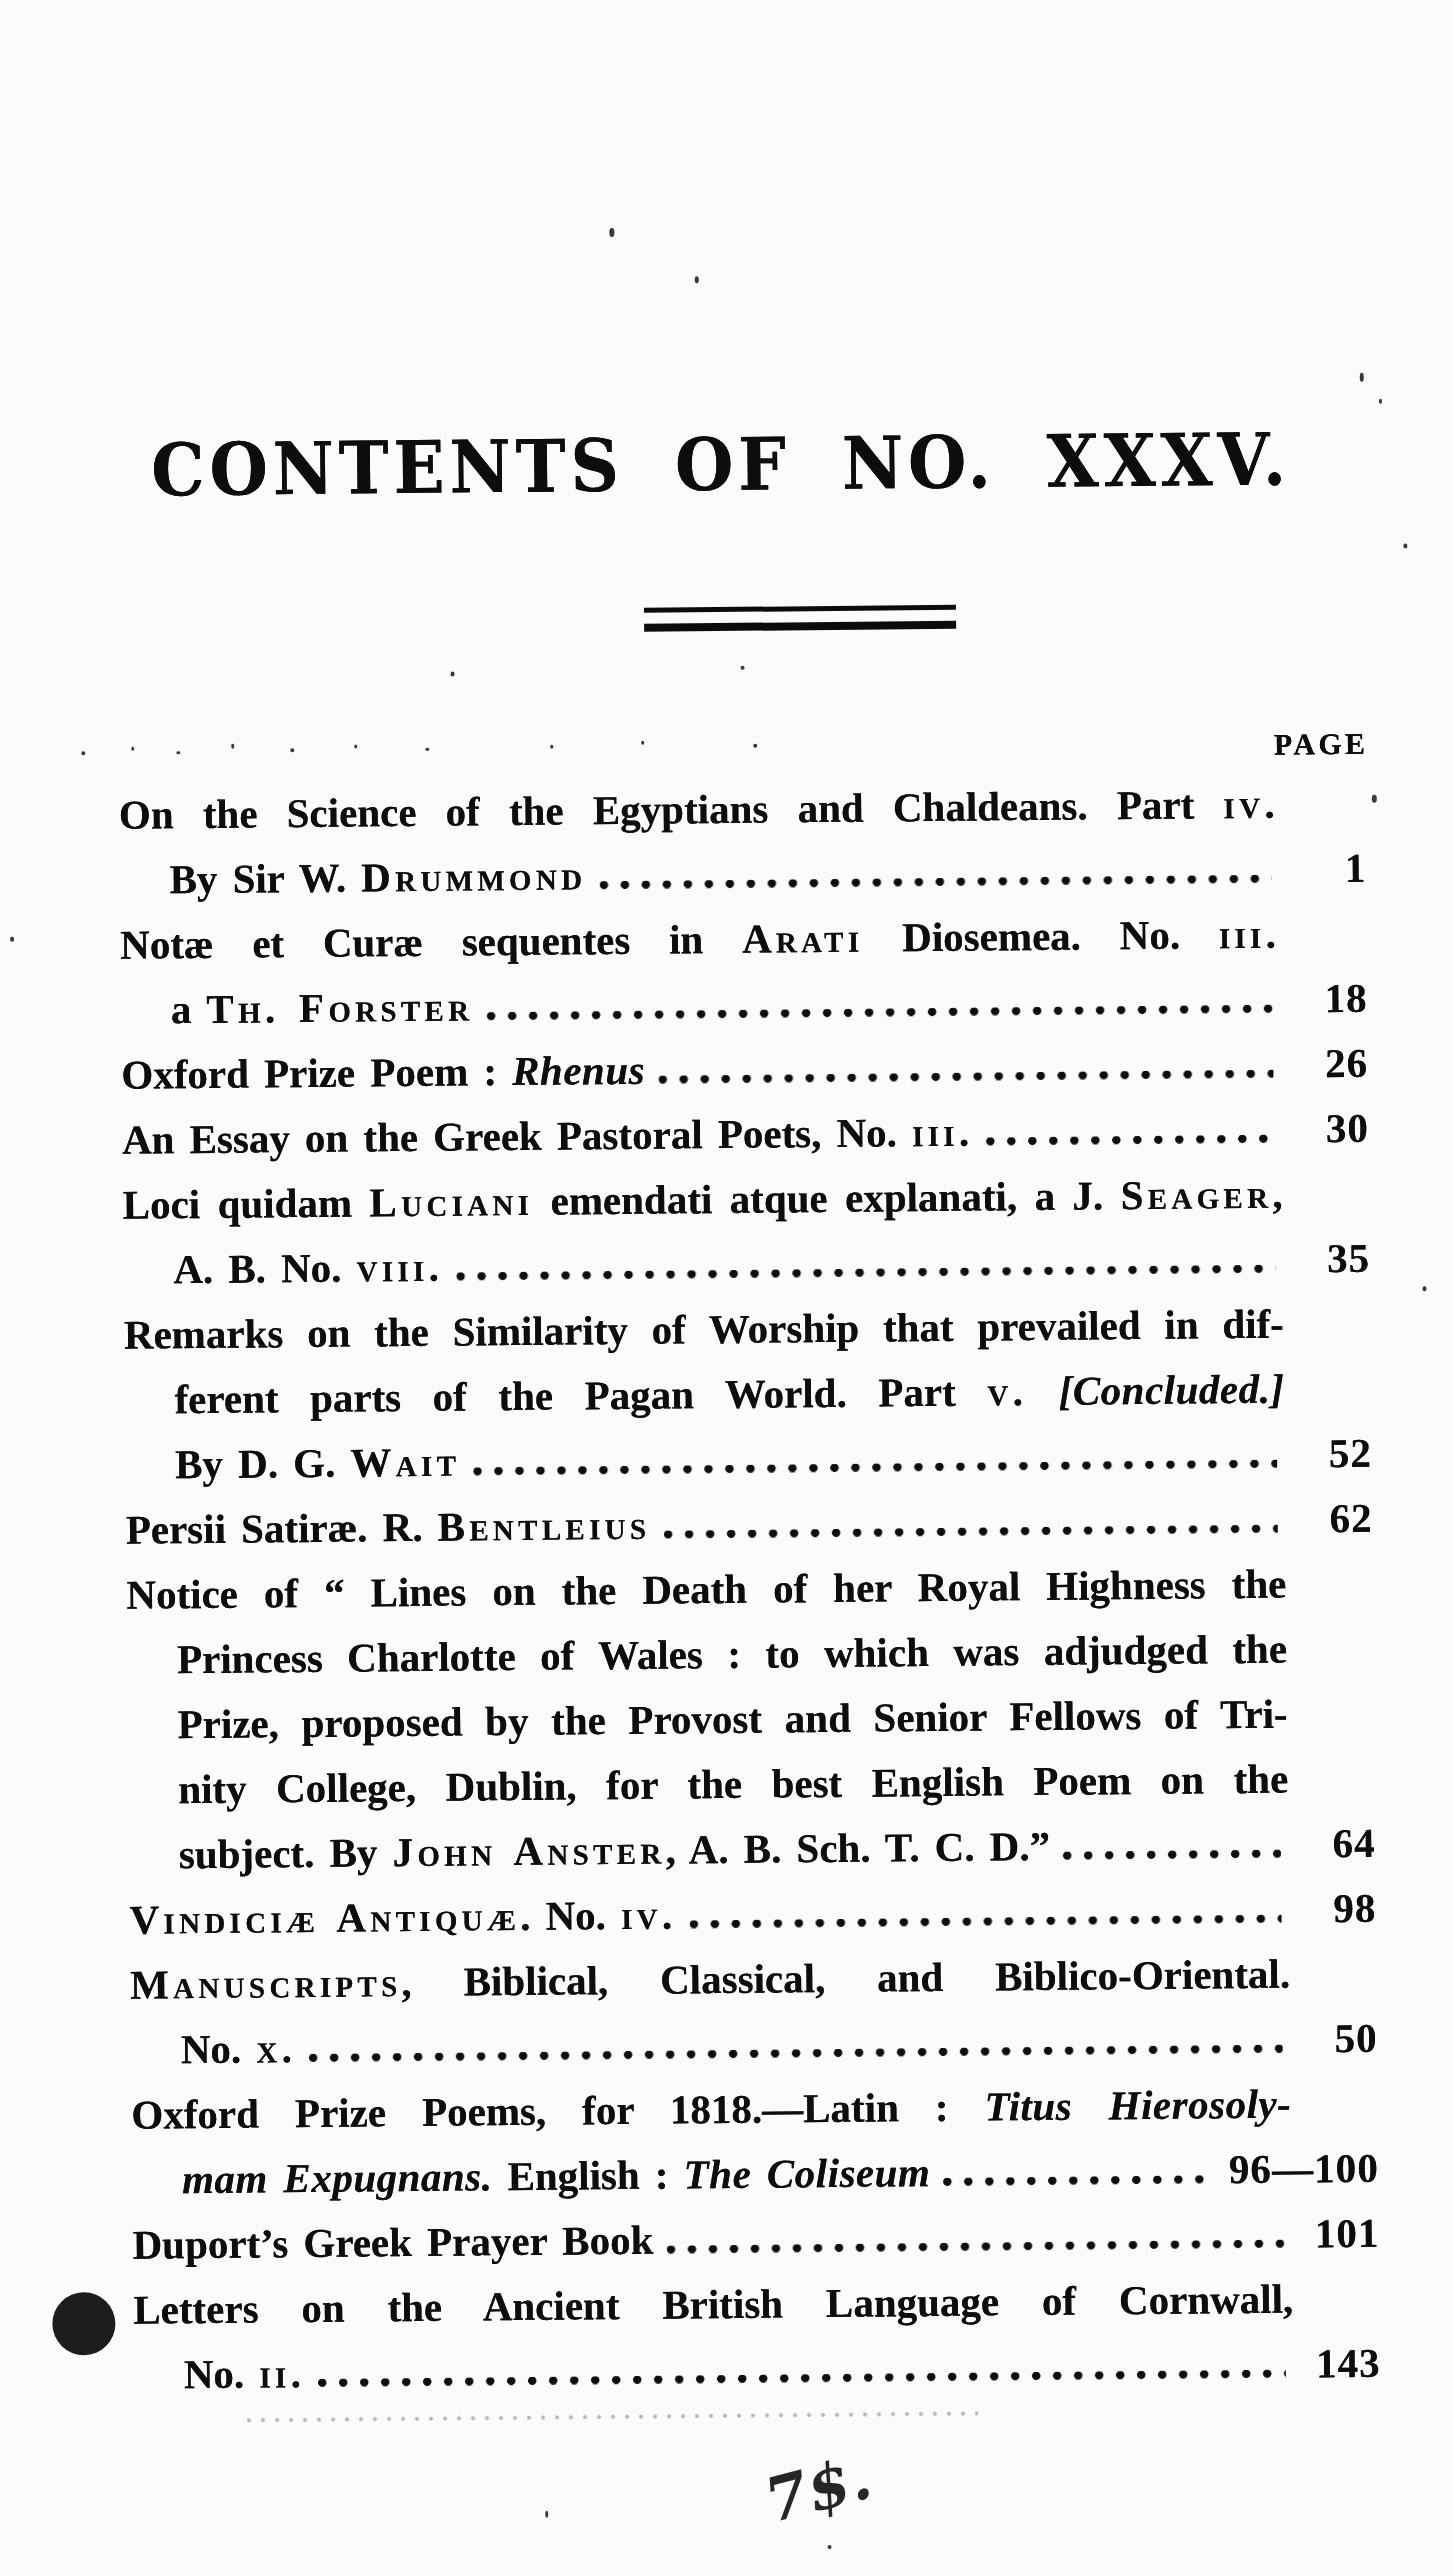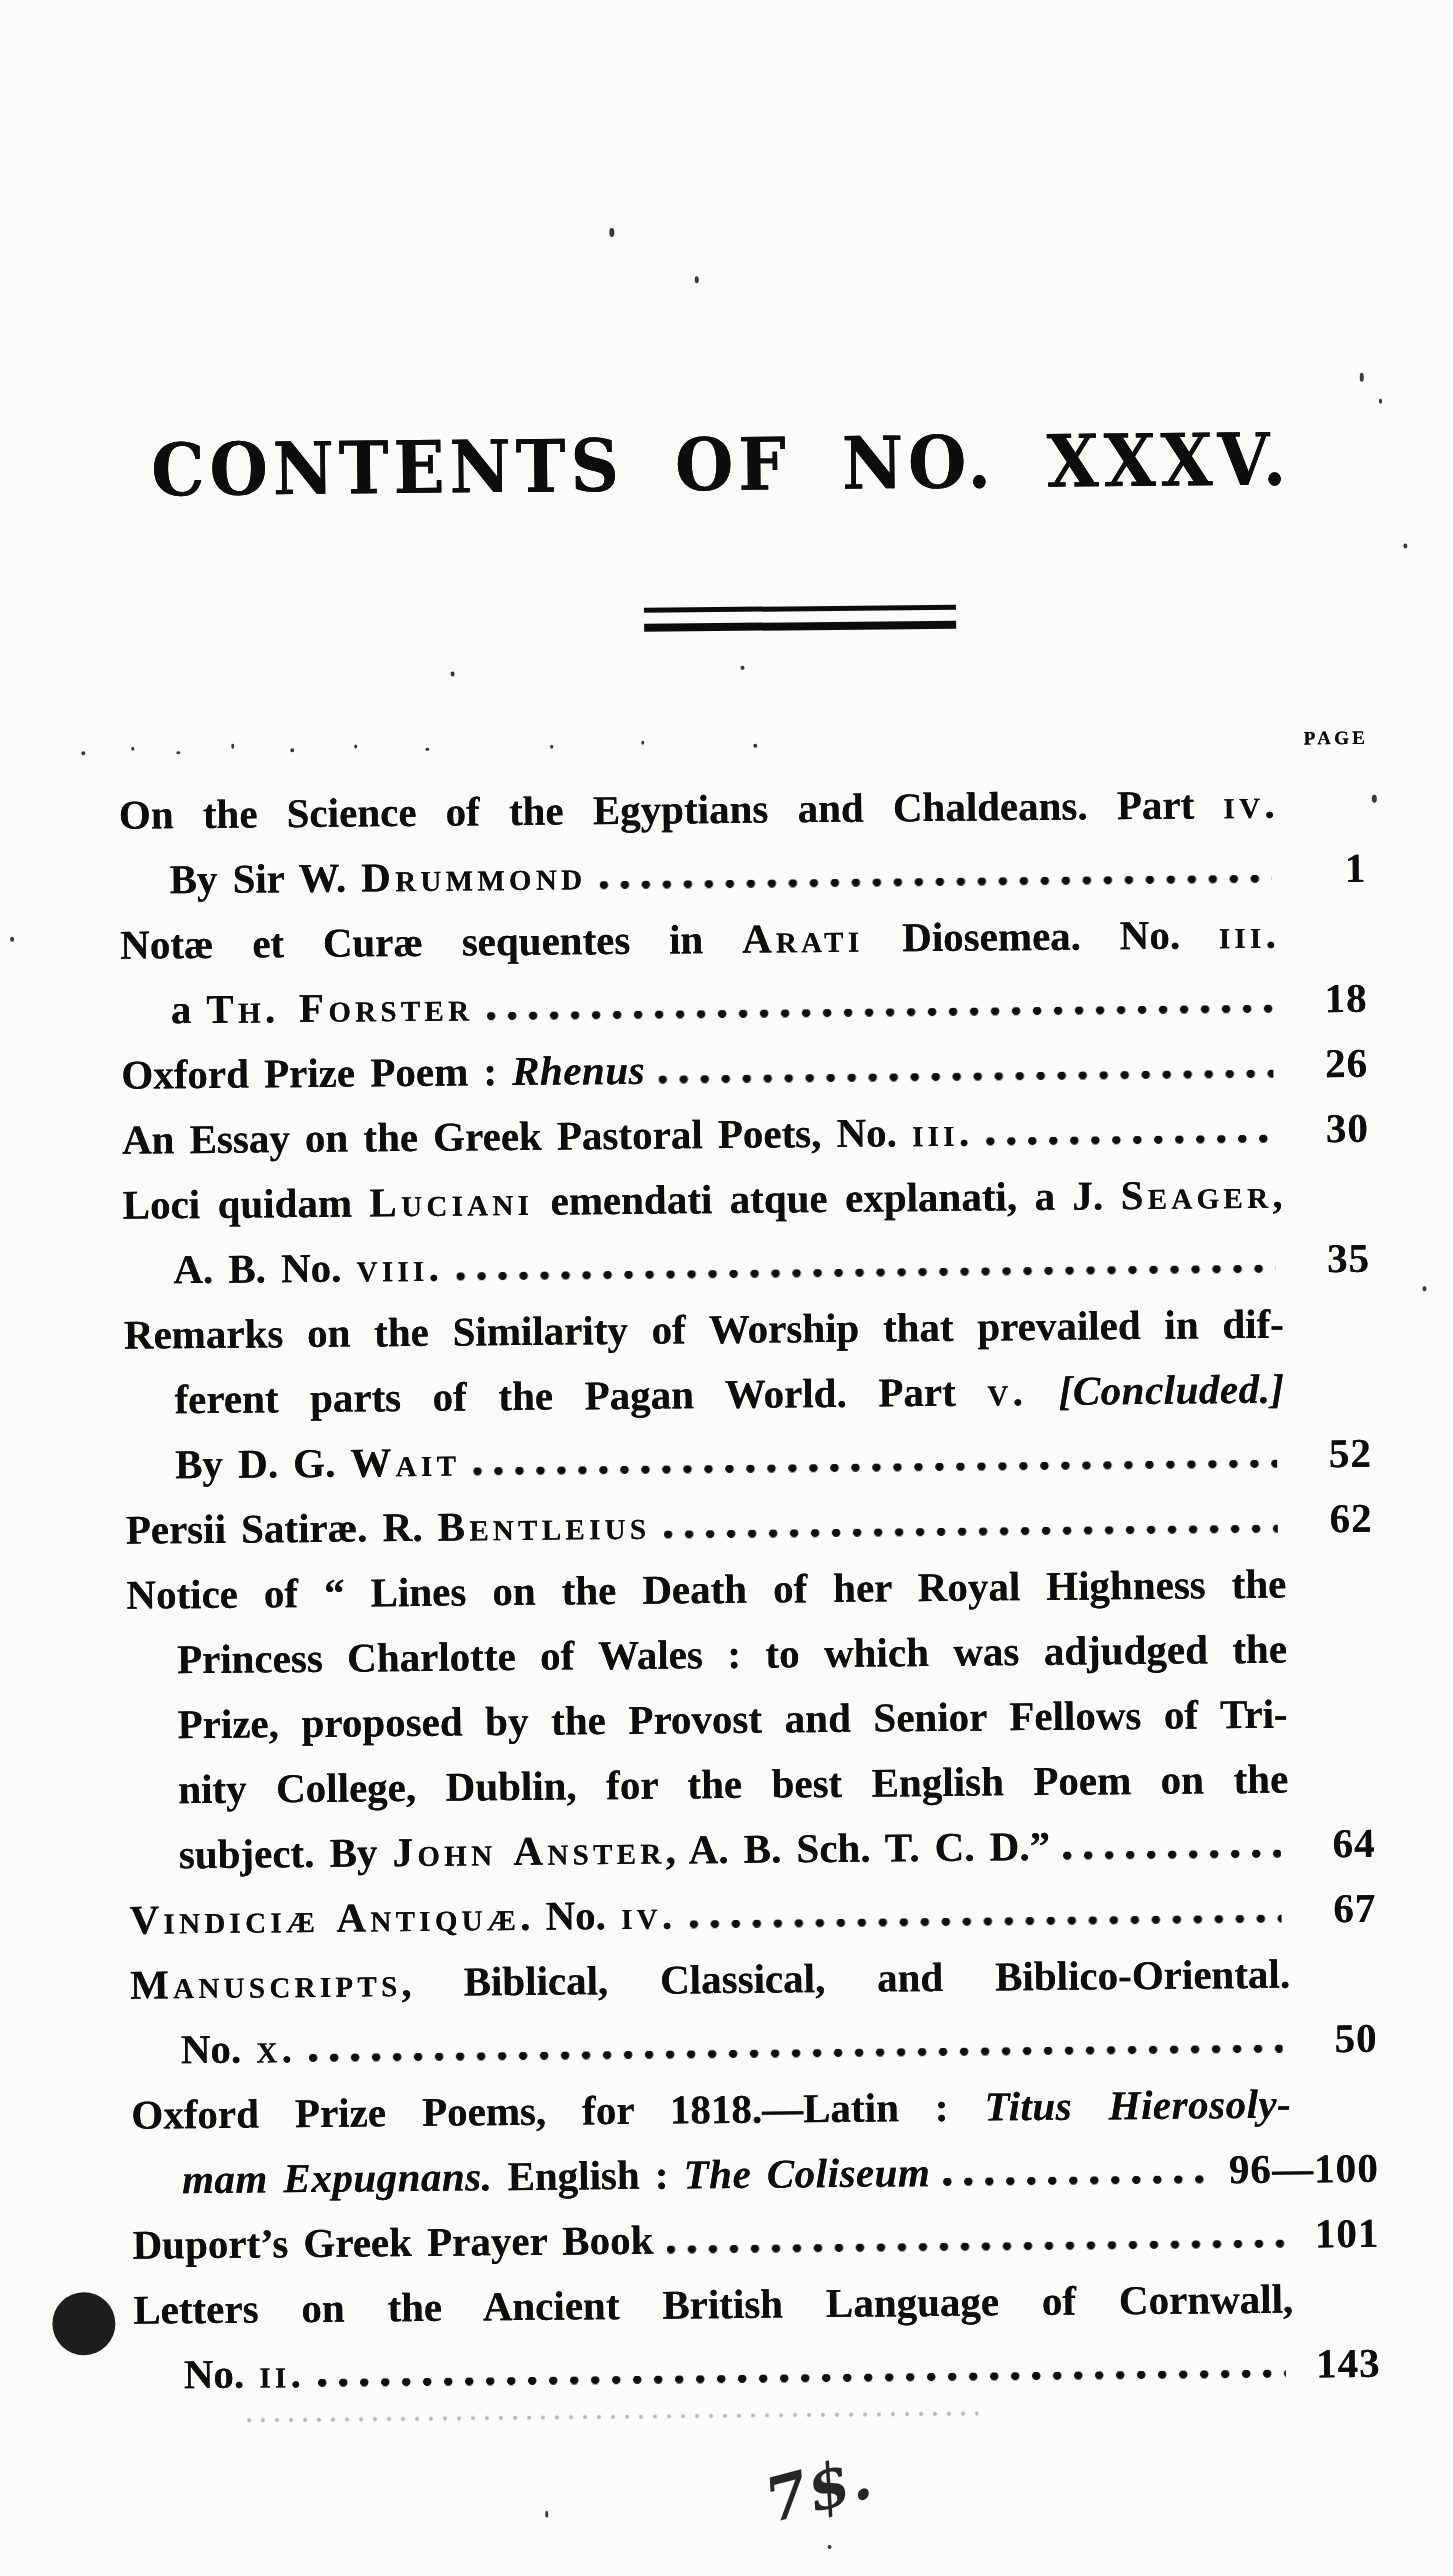--- a/index.html
+++ b/index.html
@@ -13,21 +13,21 @@
     position:absolute;top:425px;left:0;width:100%;text-align:center;
     font-family:"DejaVu Serif",serif;font-weight:700;font-size:67px;
     letter-spacing:4.9px;word-spacing:23px;transform:scaleY(1.08);
     text-shadow:0 0 0.5px #000;
   }
   .rule{position:absolute;left:648px;top:607px;width:312px;}
   .rule .bar1{height:4.9px;background:#0c0c0c;margin-bottom:11px;}
   .rule .bar2{height:8.1px;background:#0c0c0c;}
   .pagelabel{
     position:absolute;top:733px;right:82px;
-    font-size:19px;font-weight:700;letter-spacing:3.3px;text-shadow:0 0 0.5px #000;
+    font-size:30px;font-weight:700;letter-spacing:3.3px;text-shadow:0 0 0.5px #000;
   }
   .toc{
     position:absolute;left:121px;top:780px;width:1247px;
     font-size:41px;font-weight:700;text-shadow:0 0 0.5px rgba(0,0,0,.8);
   }
   .row{height:65px;line-height:59px;white-space:normal;}
   .row.flex{display:flex;align-items:baseline;}
   .row.just{width:1160px;text-align:justify;text-align-last:justify;}
   .row.just.ind{margin-left:50px;width:1110px;}
   .row.flex.ind{padding-left:50px;}
@@ -112,21 +112,21 @@
       <div class="row just ind"><span class="txt"><span class="plain">Prize, proposed by the Provost and Senior Fellows of Tri-</span></span></div>
       <div class="row just ind"><span class="txt"><span class="plain">nity College, Dublin, for the best English Poem on the</span></span></div>
       <div class="row flex ind">
         <span class="txt"><span class="plain">subject.  By </span><span class="smallcaps">John Anster</span><span class="plain">, A. B. Sch. T. C. D.”</span></span>
         <span class="dots"></span>
         <span class="pg">64</span>
       </div>
       <div class="row flex">
         <span class="txt"><span class="smallcaps">Vindiciæ Antiquæ</span><span class="plain">.  No. </span><span class="smallcaps">iv.</span></span>
         <span class="dots"></span>
-        <span class="pg">67</span>
+        <span class="pg">98</span>
       </div>
       <div class="row just"><span class="txt"><span class="smallcaps">Manuscripts</span><span class="plain">, Biblical, Classical, and Biblico-Oriental.</span></span></div>
       <div class="row flex ind">
         <span class="txt"><span class="plain">No. </span><span class="smallcaps">x.</span></span>
         <span class="dots"></span>
         <span class="pg">50</span>
       </div>
       <div class="row just"><span class="txt"><span class="plain">Oxford Prize Poems, for 1818.—Latin :  </span><span class="italic">Titus Hierosoly-</span></span></div>
       <div class="row flex ind">
         <span class="txt"><span class="italic">mam Expugnans.</span><span class="plain">  English :  </span><span class="italic">The Coliseum</span></span>

